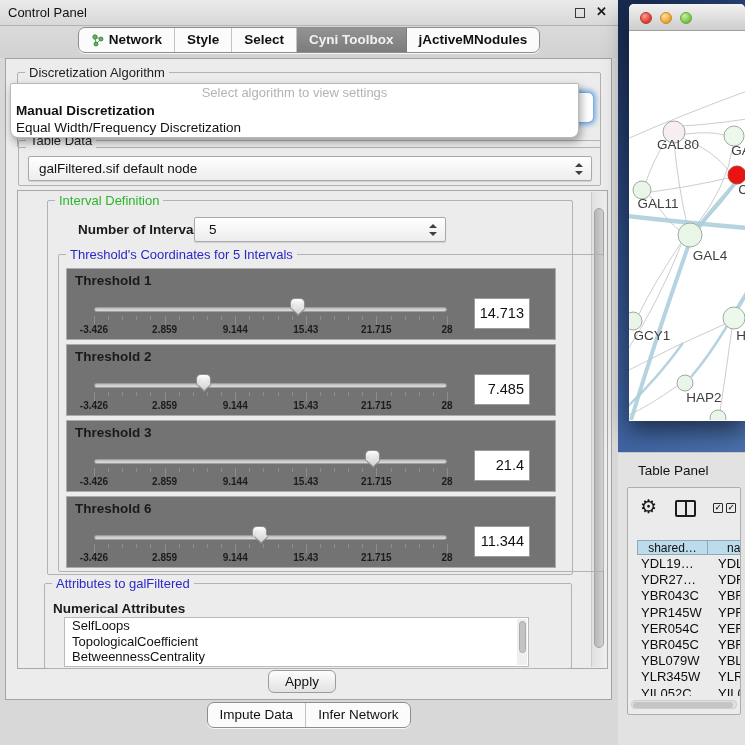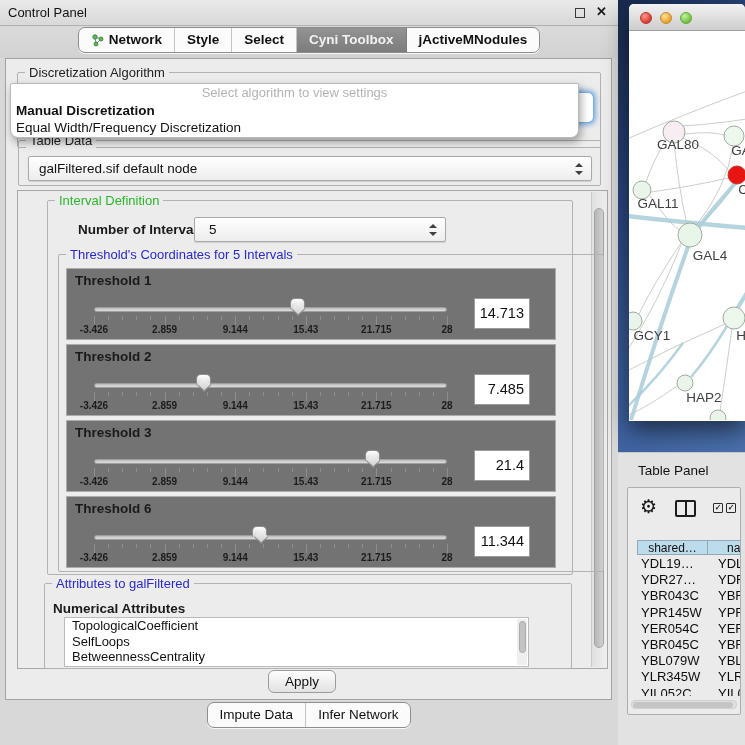--- a/index.html
+++ b/index.html
@@ -405,22 +405,22 @@
               <div class="th-value">11.344</div>
             </div>
           </div>
         </div>
 
         <div class="tgroup g-attr">
           <span class="tg-title tg-blue">Attributes to galFiltered</span>
           <span class="attr-sub">Numerical Attributes</span>
           <div class="listbox">
             <div class="list-items">
+                <div class="list-item">SelfLoops</div>
                 <div class="list-item">TopologicalCoefficient</div>
-                <div class="list-item">SelfLoops</div>
                 <div class="list-item">BetweennessCentrality</div>
               </div>
             <div class="sb-list">
                 <div class="thumb"></div>
               </div>
           </div>
         </div>
       </div>
 
       <div class="apply-btn">Apply</div>

